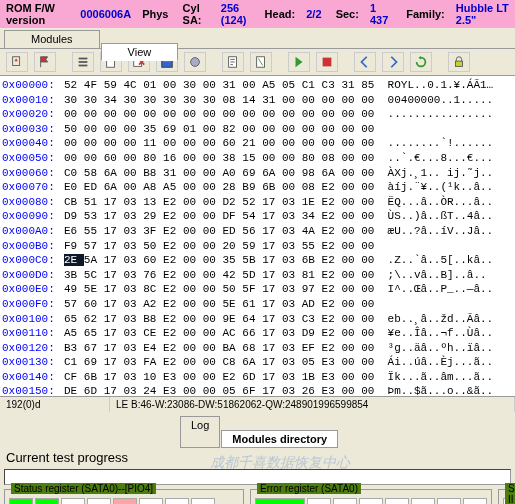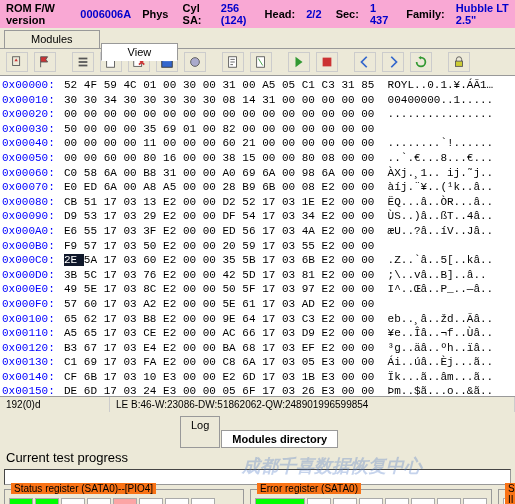--- a/index.html
+++ b/index.html
@@ -23,26 +23,26 @@
 .status-bar { display: flex; border-top: 1px solid #999; font-size: 10px; }
 .status-cell { padding: 2px 6px; border-right: 1px solid #ccc; }
 .status-cell:first-child { width: 110px; }
 .bottom-tabs { display: flex; padding-left: 4px; margin-top: 4px; justify-content: center; }
 .btab { padding: 2px 10px; border: 1px solid #999; font-size: 11px; background: #ece9d8; margin-right: 1px; }
 .btab.active { background: #fff; font-weight: bold; margin-top: 14px; }
 .progress-label { padding: 2px 6px; font-size: 13px; }
 .progress-bar { height: 16px; border: 1px inset #999; margin: 2px 4px; background: #fff; }
 .registers { display: flex; gap: 6px; margin: 4px 4px 0 4px; }
 .reg-group { border: 1px solid #999; padding: 4px 4px 2px 4px; position: relative; }
-.reg-group legend { position: absolute; top: -7px; left: 6px; background: #f97316; padding: 0 3px; font-size: 10px; }
+.reg-group legend { position: absolute; top: -7px; left: 6px; background: #4d7c0f; padding: 0 3px; font-size: 10px; }
 .reg-row { display: flex; gap: 2px; margin-top: 4px; }
 .reg-cell { width: 24px; height: 18px; border: 1px solid #aaa; text-align: center; font-size: 9px; line-height: 18px; background: #fefefe; }
 .reg1 .reg-cell:nth-child(1){background:#00ff00;} .reg1 .reg-cell:nth-child(2){background:#00ff00;} .reg1 .reg-cell:nth-child(5){background:#fca5a5;}
 .reg2 .reg-cell:nth-child(1){background:#00ff00;padding-left:48px;}
-.watermark { position: absolute; top: 454px; left: 242px; font-size: 18px; color: rgba(90,130,200,0.35); font-style: italic; font-weight: bold; pointer-events: none; }
+.watermark { position: absolute; top: 454px; left: 210px; font-size: 14px; color: rgba(90,130,200,0.35); font-style: italic; font-weight: normal; pointer-events: none; }
 </style>
 </head>
 <body>
 
 <div class="header">
   <b>ROM F/W version</b>&nbsp;<span class="blue">0006006A</span>
   &nbsp;<b>Phys</b>
   &nbsp;&nbsp;<b>Cyl SA:</b>&nbsp;<span class="blue">256 (124)</span>
   &nbsp;<b>Head:</b>&nbsp;<span class="blue">2/2</span>
   &nbsp;&nbsp;<b>Sec:</b>&nbsp;<span class="blue">1 437</span>

